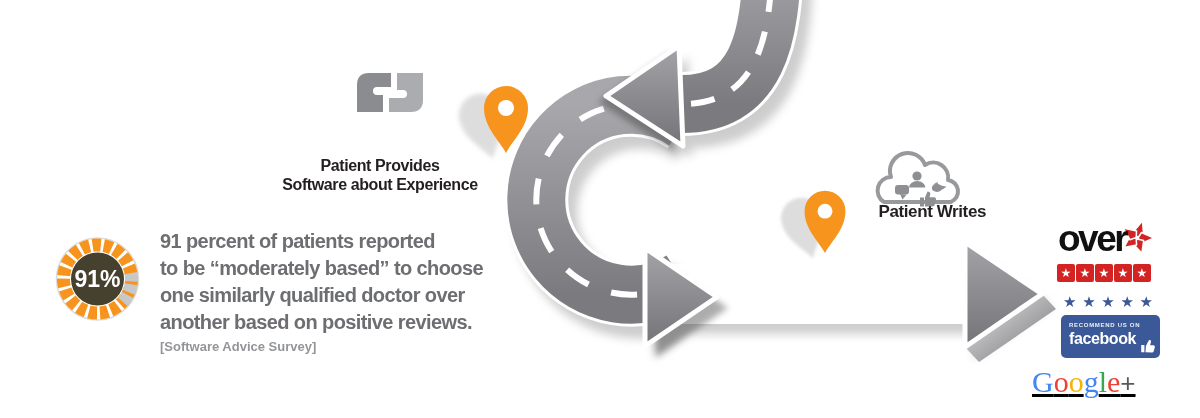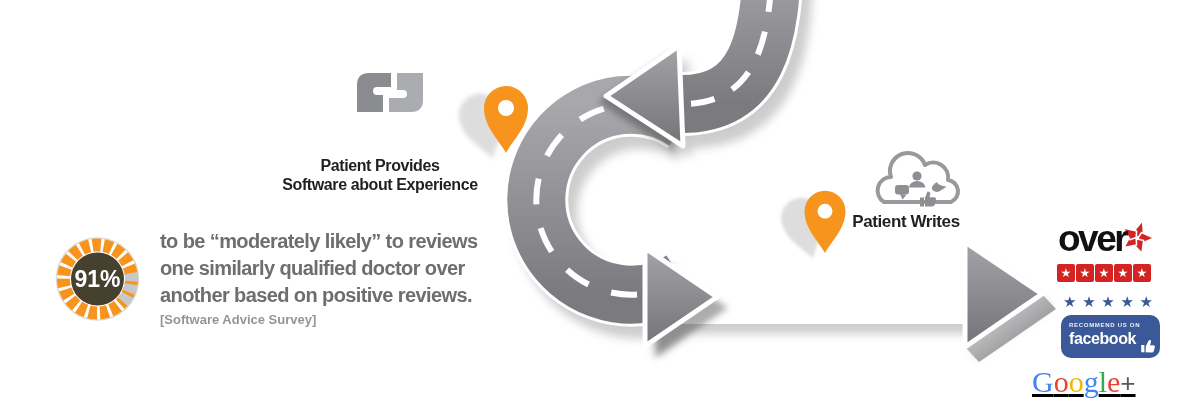--- a/index.html
+++ b/index.html
@@ -12,36 +12,36 @@
 
   
   .stat-text{left:160px;top:228px;width:370px;color:#6D6E71;font-weight:bold;
              font-size:20px;line-height:27px;letter-spacing:-0.6px;}
   .stat-source{font-size:13px;line-height:16px;color:#939598;font-weight:bold;
                letter-spacing:0;margin-top:3px;}
 
   
   .step-label{color:#231F20;font-weight:bold;text-align:center;}
   .step1{left:258px;top:116px;width:244px;font-size:16px;line-height:18.5px;letter-spacing:-0.4px;margin-top:41px;}
-  .step2{left:826px;top:212px;width:160px;font-size:17px;line-height:20px;letter-spacing:-0.4px;}
+  .step2{left:826px;top:202px;width:160px;font-size:17px;line-height:20px;letter-spacing:-0.4px;text-align:right;}
 
   
   .yelp-wrap{left:1056px;top:218px;width:106px;height:44px;}
   .yelp-name{position:absolute;left:2px;top:0;font-size:37px;font-weight:bold;
              letter-spacing:-2.5px;color:#111;}
   .red-stars{left:1057px;top:264px;display:flex;gap:1px;}
   .red-star-box{width:18px;height:18px;background:#D32323;border-radius:2px;
                 display:flex;align-items:center;justify-content:center;}
   .red-star-box span{color:#fff;font-size:12px;line-height:18px;}
 
   
   .blue-stars{left:1063px;top:293px;width:90px;display:flex;justify-content:space-between;}
   .blue-stars span{color:#3B5998;font-size:15px;line-height:18px;}
   .fb-badge{left:1061px;top:315px;width:99px;height:43px;background:#3B5998;
-            border-radius:10px;overflow:hidden;}
+            border-radius:5px;overflow:hidden;}
   .fb-tagline{font-size:6px;color:rgba(255,255,255,0.9);letter-spacing:0.7px;
               margin:7px 0 0 8px;font-weight:bold;}
   .fb-name{font-size:16px;font-weight:bold;color:#fff;margin:2px 0 0 8px;letter-spacing:-0.4px;}
   .fb-thumb{position:absolute;right:5px;bottom:5px;}
 
   
   .gplus{left:1032px;top:366px;font-family:"Liberation Serif",serif;font-size:30px;line-height:32px;text-decoration:underline;}
   .g-blue{color:#4285F4;} .g-red{color:#EA4335;} .g-yellow{color:#F4B400;}
   .g-green{color:#34A853;} .g-plus{color:#58595B;font-family:"Liberation Sans",sans-serif;font-size:26px;}
 </style>
@@ -153,21 +153,22 @@
         <polygon points="0,-18 5.5,-4.5 0,-1 -5.5,-4.5" transform="rotate(8)"></polygon>
         <polygon points="0,-17 5.5,-4.5 0,-1 -5.5,-4.5" transform="rotate(80)"></polygon>
         <polygon points="0,-16 5.5,-4.5 0,-1 -5.5,-4.5" transform="rotate(152)"></polygon>
         <polygon points="0,-16 5.5,-4.5 0,-1 -5.5,-4.5" transform="rotate(224)"></polygon>
         <polygon points="0,-17 5.5,-4.5 0,-1 -5.5,-4.5" transform="rotate(296)"></polygon>
       </g>
     </g>
   </svg>
 
   <div class="overlay stat-text">
-    <div>to be “moderately likely” to reviews</div>
+    <div>91 percent of patients reported</div>
+    <div>to be “moderately based” to choose</div>
     <div>one similarly qualified doctor over</div>
     <div>another based on positive reviews.</div>
     <div class="stat-source">[Software Advice Survey]</div>
   </div>
 
   <div class="overlay step-label step1">
     <div>Patient Provides</div>
     <div>Software about Experience</div>
   </div>
 

